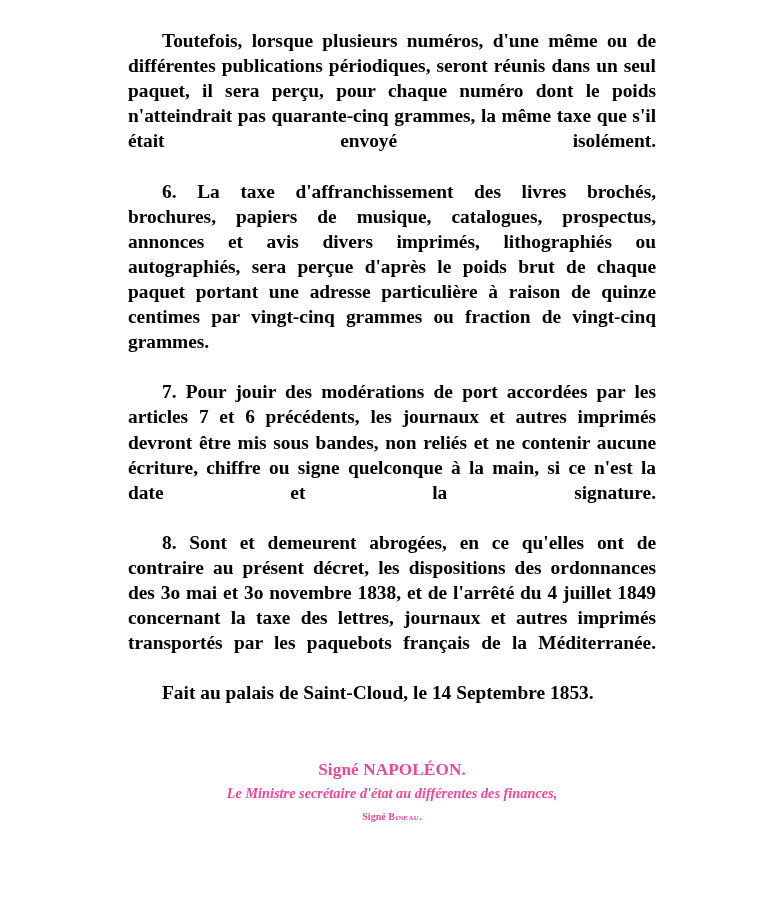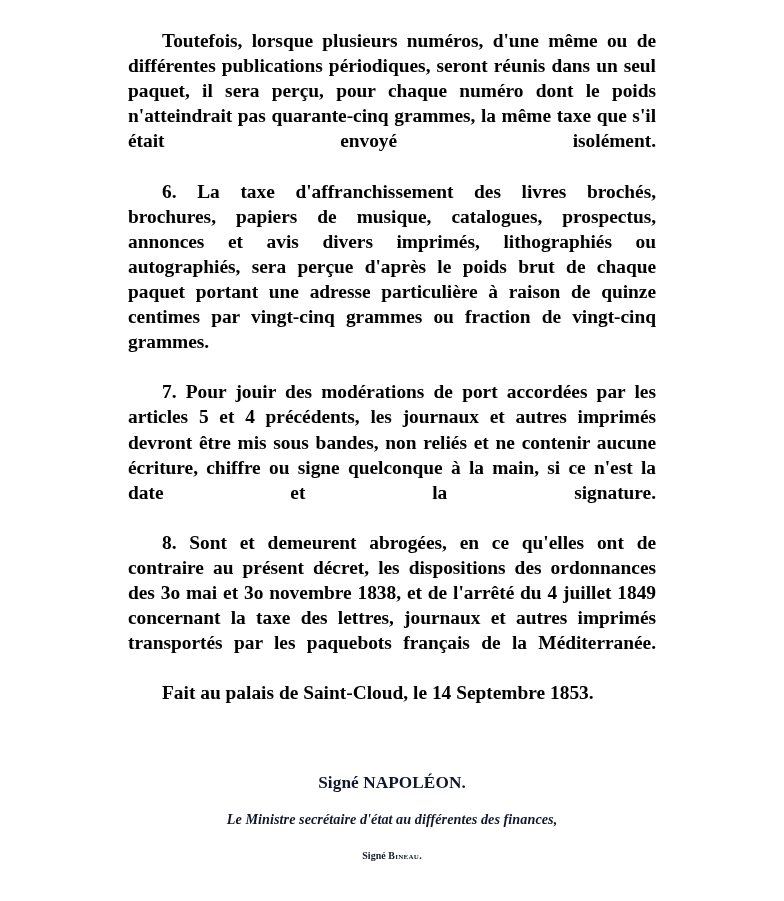--- a/index.html
+++ b/index.html
@@ -59,23 +59,23 @@
   }
 
   .sigblock {
     position: absolute;
     left: 128px;
     top: 755px;
     width: 528px;
     text-align: center;
   }
   .sig-line {
-    margin: 17px;
+    margin: 4px;
     font-weight: 700;
-    color: #0f172a;
+    color: #ec4899;
   }
   .sig-napoleon {
     font-size: 17.2px;
     line-height: 21px;
     letter-spacing: 0.1px;
   }
   .sig-empereur {
     font-size: 15.4px;
     line-height: 19px;
   }
@@ -99,21 +99,21 @@
 <body>
 
 <div id="page">
 
   <div id="text-column">
 
     <p class="para">Toutefois, lorsque plusieurs numéros, d'une même ou de différentes publications périodiques, seront réunis dans un seul paquet, il sera perçu, pour chaque numéro dont le poids n'atteindrait pas quarante-cinq grammes, la même taxe que s'il était envoyé isolément.</p>
 
     <p class="para">6. La taxe d'affranchissement des livres brochés, brochures, papiers de musique, catalogues, prospectus, annonces et avis divers imprimés, lithographiés ou autographiés, sera perçue d'après le poids brut de chaque paquet portant une adresse particulière à raison de quinze centimes par vingt-cinq grammes ou fraction de vingt-cinq grammes.</p>
 
-    <p class="para">7. Pour jouir des modérations de port accordées par les articles 5 et 4 précédents, les journaux et autres imprimés devront être mis sous bandes, non reliés et ne contenir aucune écriture, chiffre ou signe quelconque à la main, si ce n'est la date et la signature.</p>
+    <p class="para">7. Pour jouir des modérations de port accordées par les articles 7 et 6 précédents, les journaux et autres imprimés devront être mis sous bandes, non reliés et ne contenir aucune écriture, chiffre ou signe quelconque à la main, si ce n'est la date et la signature.</p>
 
 
     <p class="para">8. Sont et demeurent abrogées, en ce qu'elles ont de contraire au présent décret, les dispositions des ordonnances des 3o mai et 3o novembre 1838, et de l'arrêté du 4 juillet 1849 concernant la taxe des lettres, journaux et autres imprimés transportés par les paquebots français de la Méditerranée.</p>
 
 
     <p class="dateline">Fait au palais de Saint-Cloud, le 14 Septembre 1853.</p>
 
   </div>
 
   <div class="sigblock">

